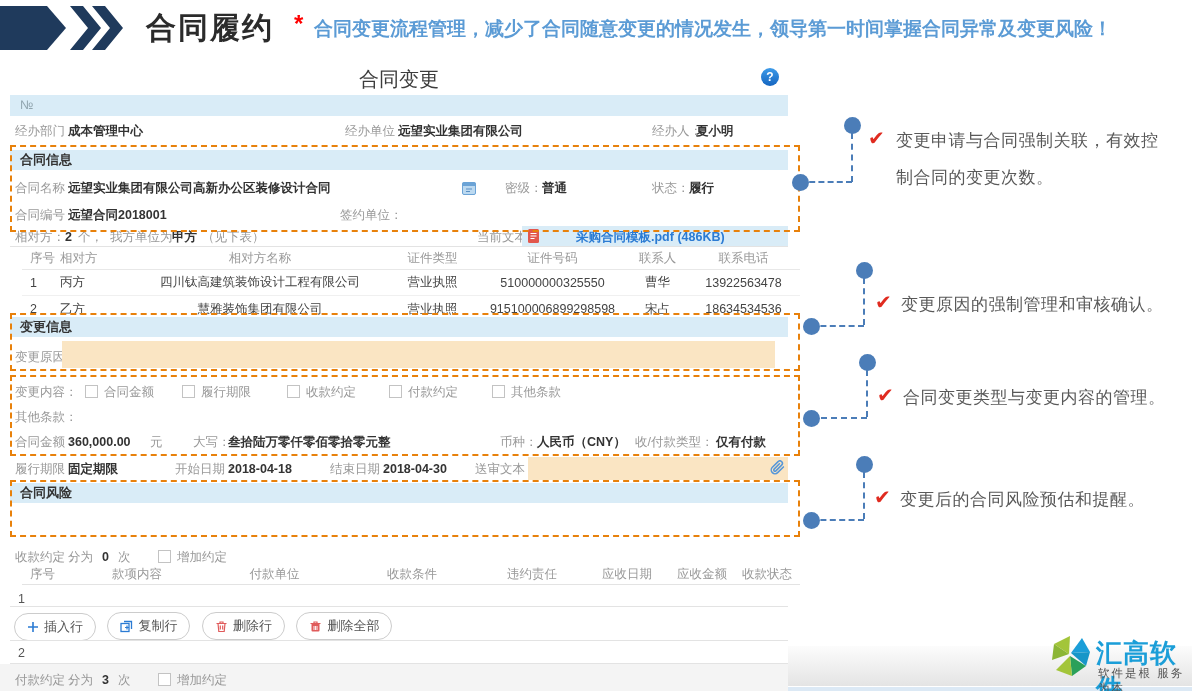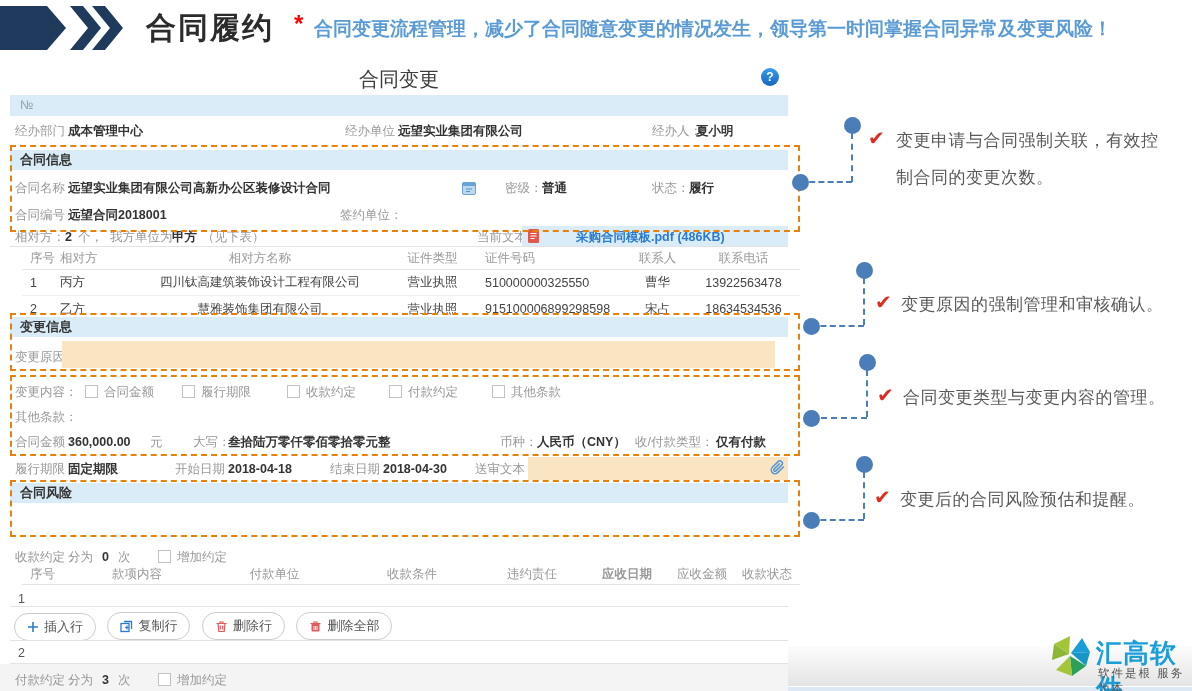--- a/index.html
+++ b/index.html
@@ -28,23 +28,23 @@
   .v { position:absolute; top:0; color:#333; font-weight:bold; }
   .n { position:absolute; top:0; color:#555; }
   .hline { position:absolute; left:10px; width:778px; height:1px; background:#e3e3e3; }
   .cream { background:#fae5c3; }
   .checkbox { position:absolute; top:2px; width:13px; height:13px; border:1px solid #c3c3c3; background:#fff; cursor:pointer; }
   
   .tbl { position:absolute; left:10px; width:778px;margin-left:12px; }
   .trow { display:flex; align-items:center; }
   .th { color:#999; }
   .c1{width:38px; padding-left:8px;} .c2{width:80px;} .c3{width:240px;text-align:center;}
-  .c4{width:105px;text-align:center;} .c5{width:135px;} .c6{width:75px;text-align:center;} .c7{width:97px;text-align:center;}
+  .c4{width:105px;text-align:center;} .c5{width:135px;text-align:center;} .c6{width:75px;text-align:center;} .c7{width:97px;text-align:center;}
   .d1{width:50px;padding-left:8px;} .d2{width:130px;text-align:center;} .d3{width:145px;text-align:center;} .d4{width:130px;text-align:center;}
-  .d5{width:110px;text-align:center;} .d6{width:80px;text-align:center;font-weight:bold;} .d7{width:70px;text-align:center;} .d8{width:55px;text-align:right;}
+  .d5{width:110px;text-align:center;} .d6{width:80px;text-align:center;} .d7{width:70px;text-align:center;} .d8{width:55px;text-align:right;}
   .pill { display:inline-flex; align-items:center; gap:5px; border:1px solid #ccc; border-radius:15px;
     padding:4px 12px; font-size:13px; color:#555; background:#fff; margin-right:8px; cursor:pointer; }
   
   .link { color:#2b7bd3; cursor:pointer;margin-left:32px; }
   
   .hl-box { position:absolute; border:2px dashed #e8810b; pointer-events:none; }
   .dot { position:absolute; width:17px; height:17px; border-radius:50%; background:#4b7db8; }
   .dashv { position:absolute; width:0; border-left:2px dashed #4b7db8; }
   .dashh { position:absolute; height:0; border-top:2px dashed #4b7db8; }
   .check { position:absolute; color:#e02b20; font-size:20px; font-weight:bold; }

